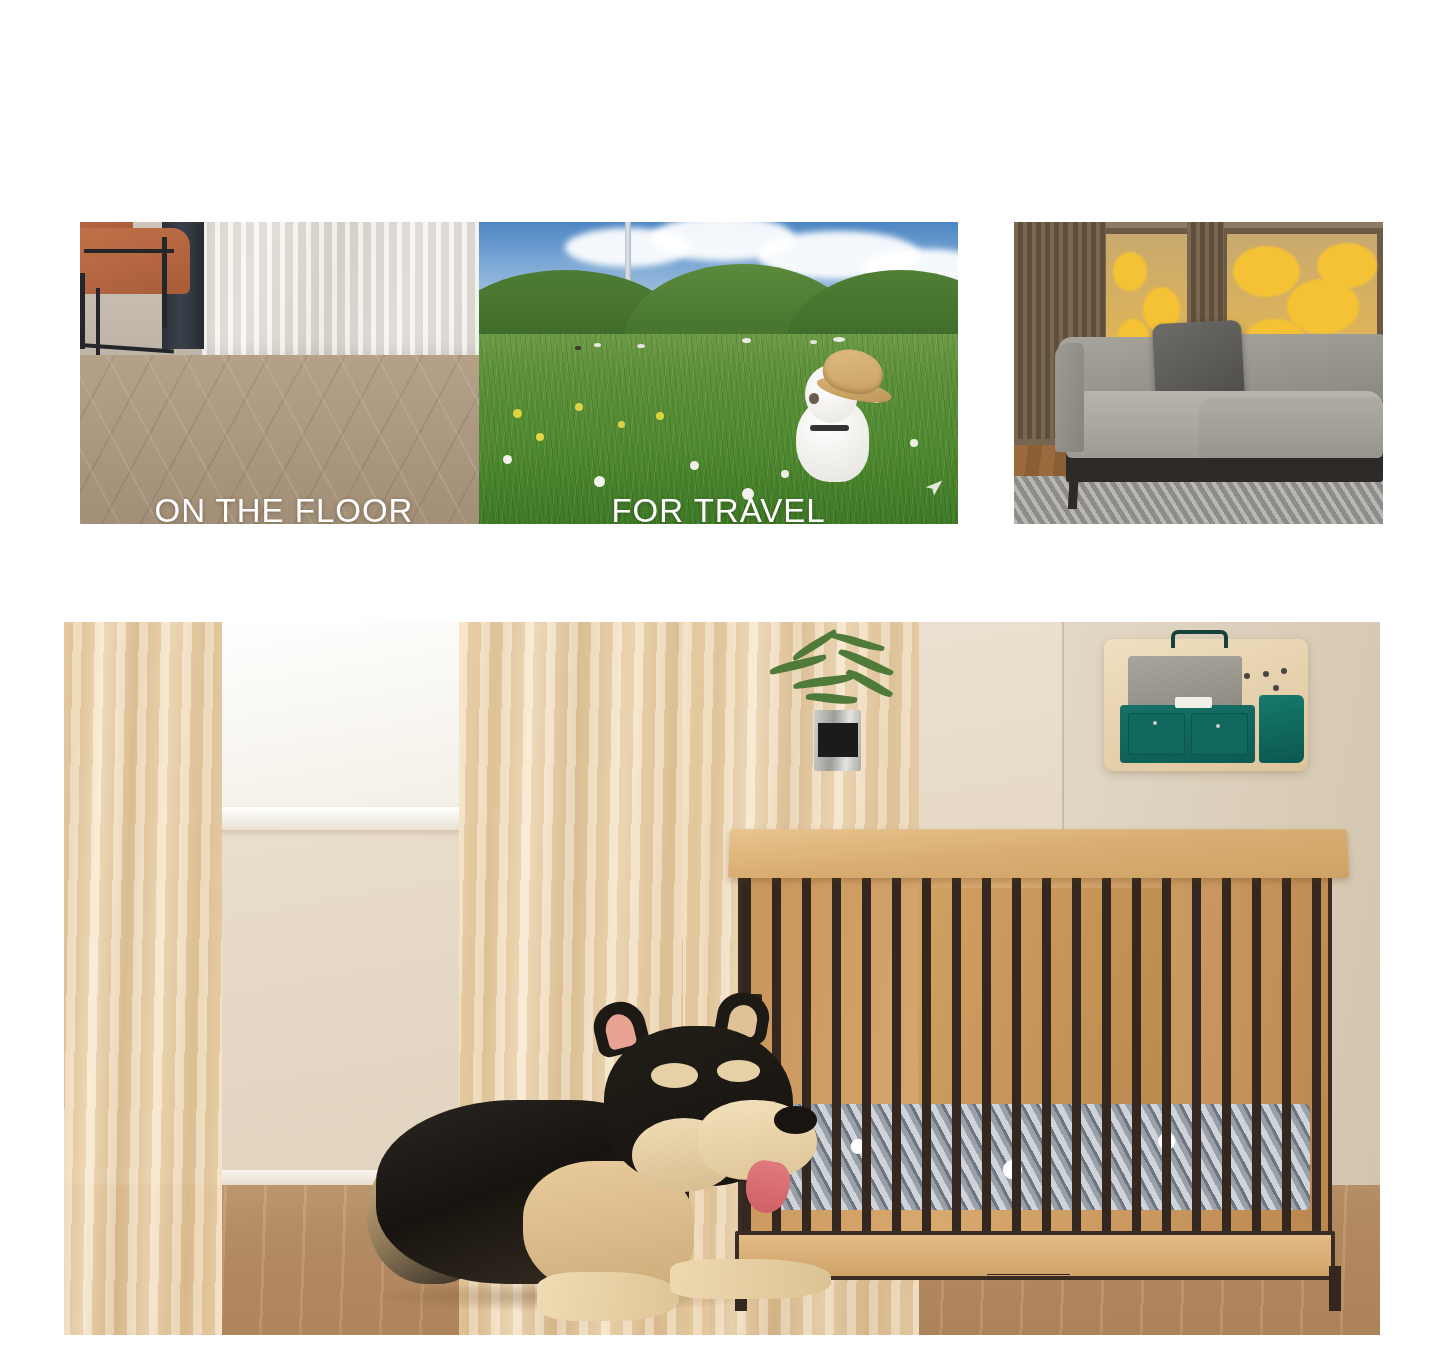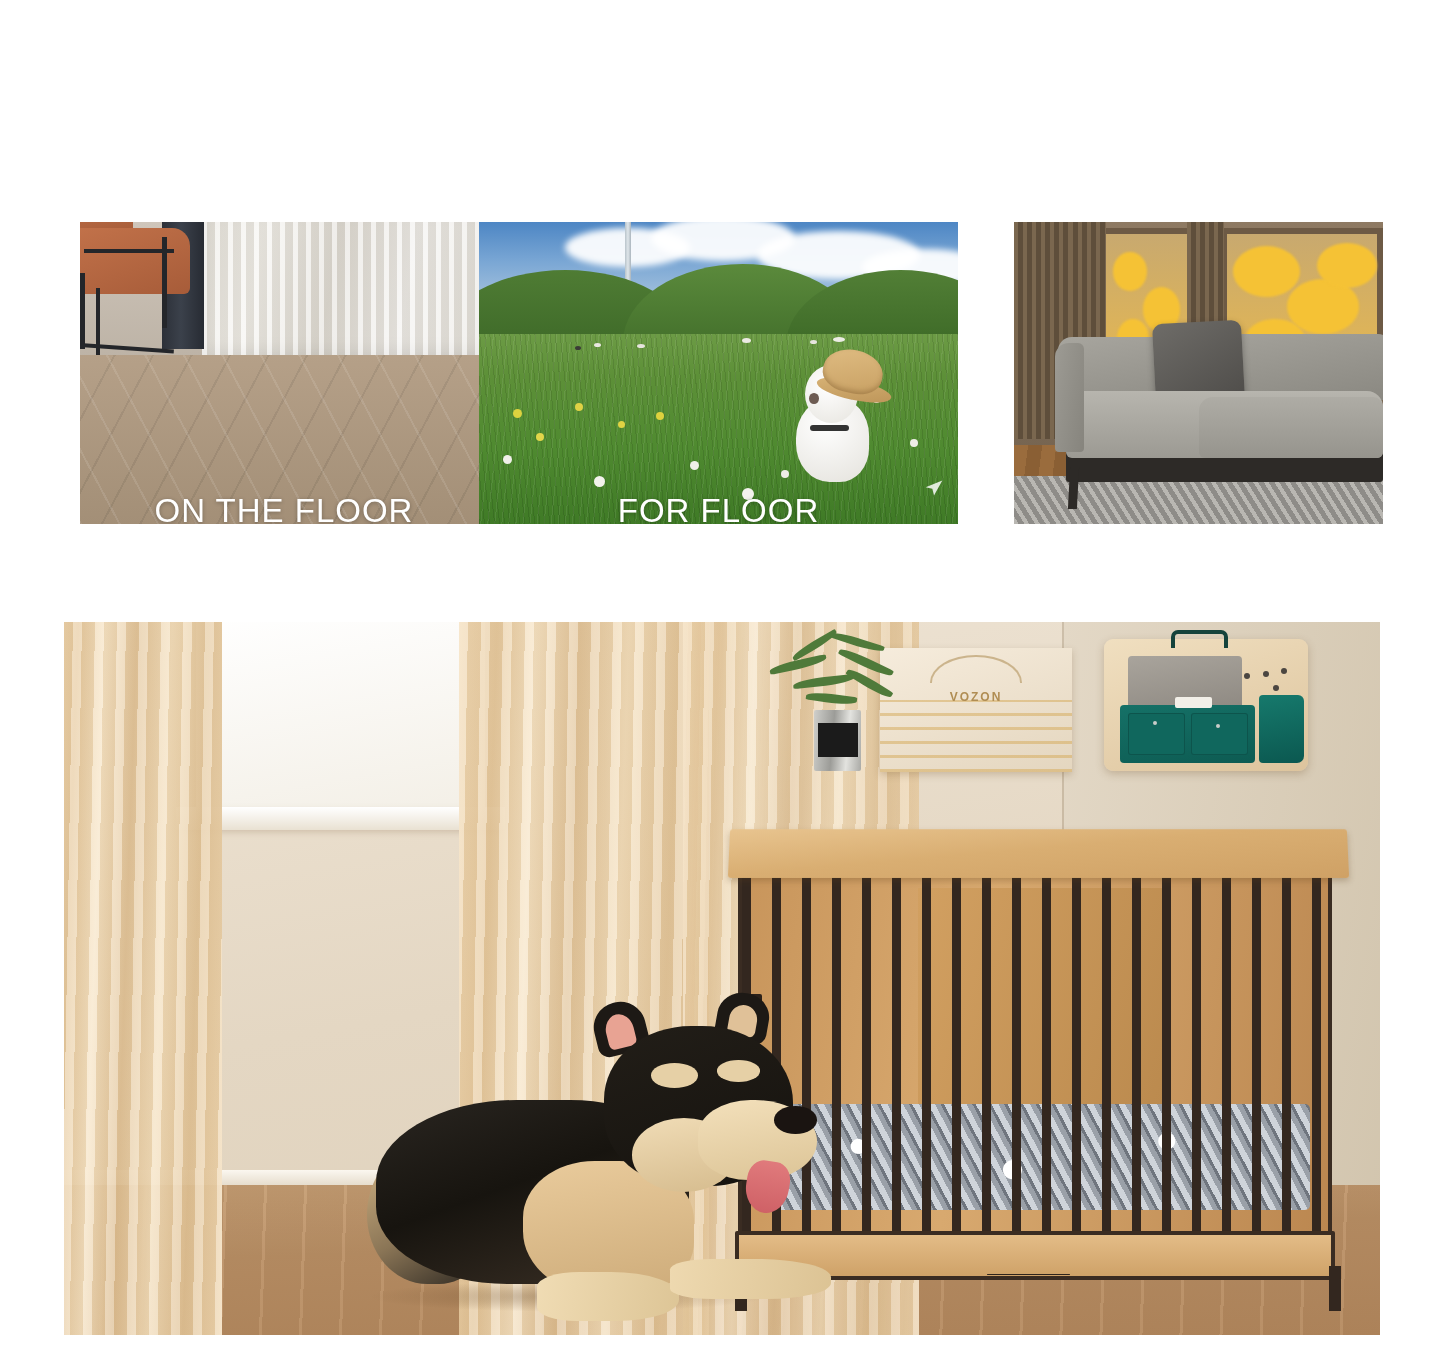--- a/index.html
+++ b/index.html
@@ -318,21 +318,21 @@
           <div class="tv-doghead"></div>
           <div class="tv-dognose"></div>
           <div class="tv-dogcollar"></div>
           <div class="tv-hatbrim"></div>
           <div class="tv-hat"></div>
         </div>
         <svg class="tv-share" viewBox="0 0 24 24">
           <path d="M22 3 L2 11 L10 13 L12 21 Z" fill="#ffffff" opacity="0.92"></path>
         </svg>
       </div>
-      <div class="thumb-caption">FOR FLOOR</div>
+      <div class="thumb-caption">FOR TRAVEL</div>
     </div>
 
     <div class="thumb t2">
       <div class="scene">
         <div class="sf-wall"></div>
         <div class="sf-winframe" style="left:23%;width:26%;">
           <div class="sf-leaf" style="left:10%;top:12%;width:40%;height:26%;"></div>
           <div class="sf-leaf" style="left:45%;top:35%;width:45%;height:30%;"></div>
           <div class="sf-leaf" style="left:15%;top:56%;width:38%;height:26%;"></div>
         </div>
@@ -380,25 +380,20 @@
         <div class="cr-latch"></div>
       </div>
       <div class="cr-footer">
         <div class="cr-handle"></div>
       </div>
       <div class="cr-legL"></div>
       <div class="cr-legR"></div>
       <div class="cr-top"></div>
     </div>
 
-    <div class="obj-bag">
-      <div class="obj-bag-pat"></div>
-      <div class="obj-bag-hdl"></div>
-      <div class="obj-bag-logo">VOZON</div>
-    </div>
 
     <div class="obj-plant">
       <div class="leafpath" style="left:20%;top:6%;width:30%;height:9%;transform:rotate(-30deg);"></div>
       <div class="leafpath" style="left:44%;top:2%;width:32%;height:9%;transform:rotate(18deg);"></div>
       <div class="leafpath" style="left:8%;top:28%;width:34%;height:10%;transform:rotate(-12deg);"></div>
       <div class="leafpath" style="left:48%;top:26%;width:34%;height:10%;transform:rotate(26deg);"></div>
       <div class="leafpath" style="left:22%;top:48%;width:36%;height:11%;transform:rotate(-6deg);"></div>
       <div class="leafpath" style="left:52%;top:50%;width:30%;height:10%;transform:rotate(32deg);"></div>
       <div class="leafpath" style="left:30%;top:68%;width:30%;height:10%;transform:rotate(8deg);"></div>
     </div>

